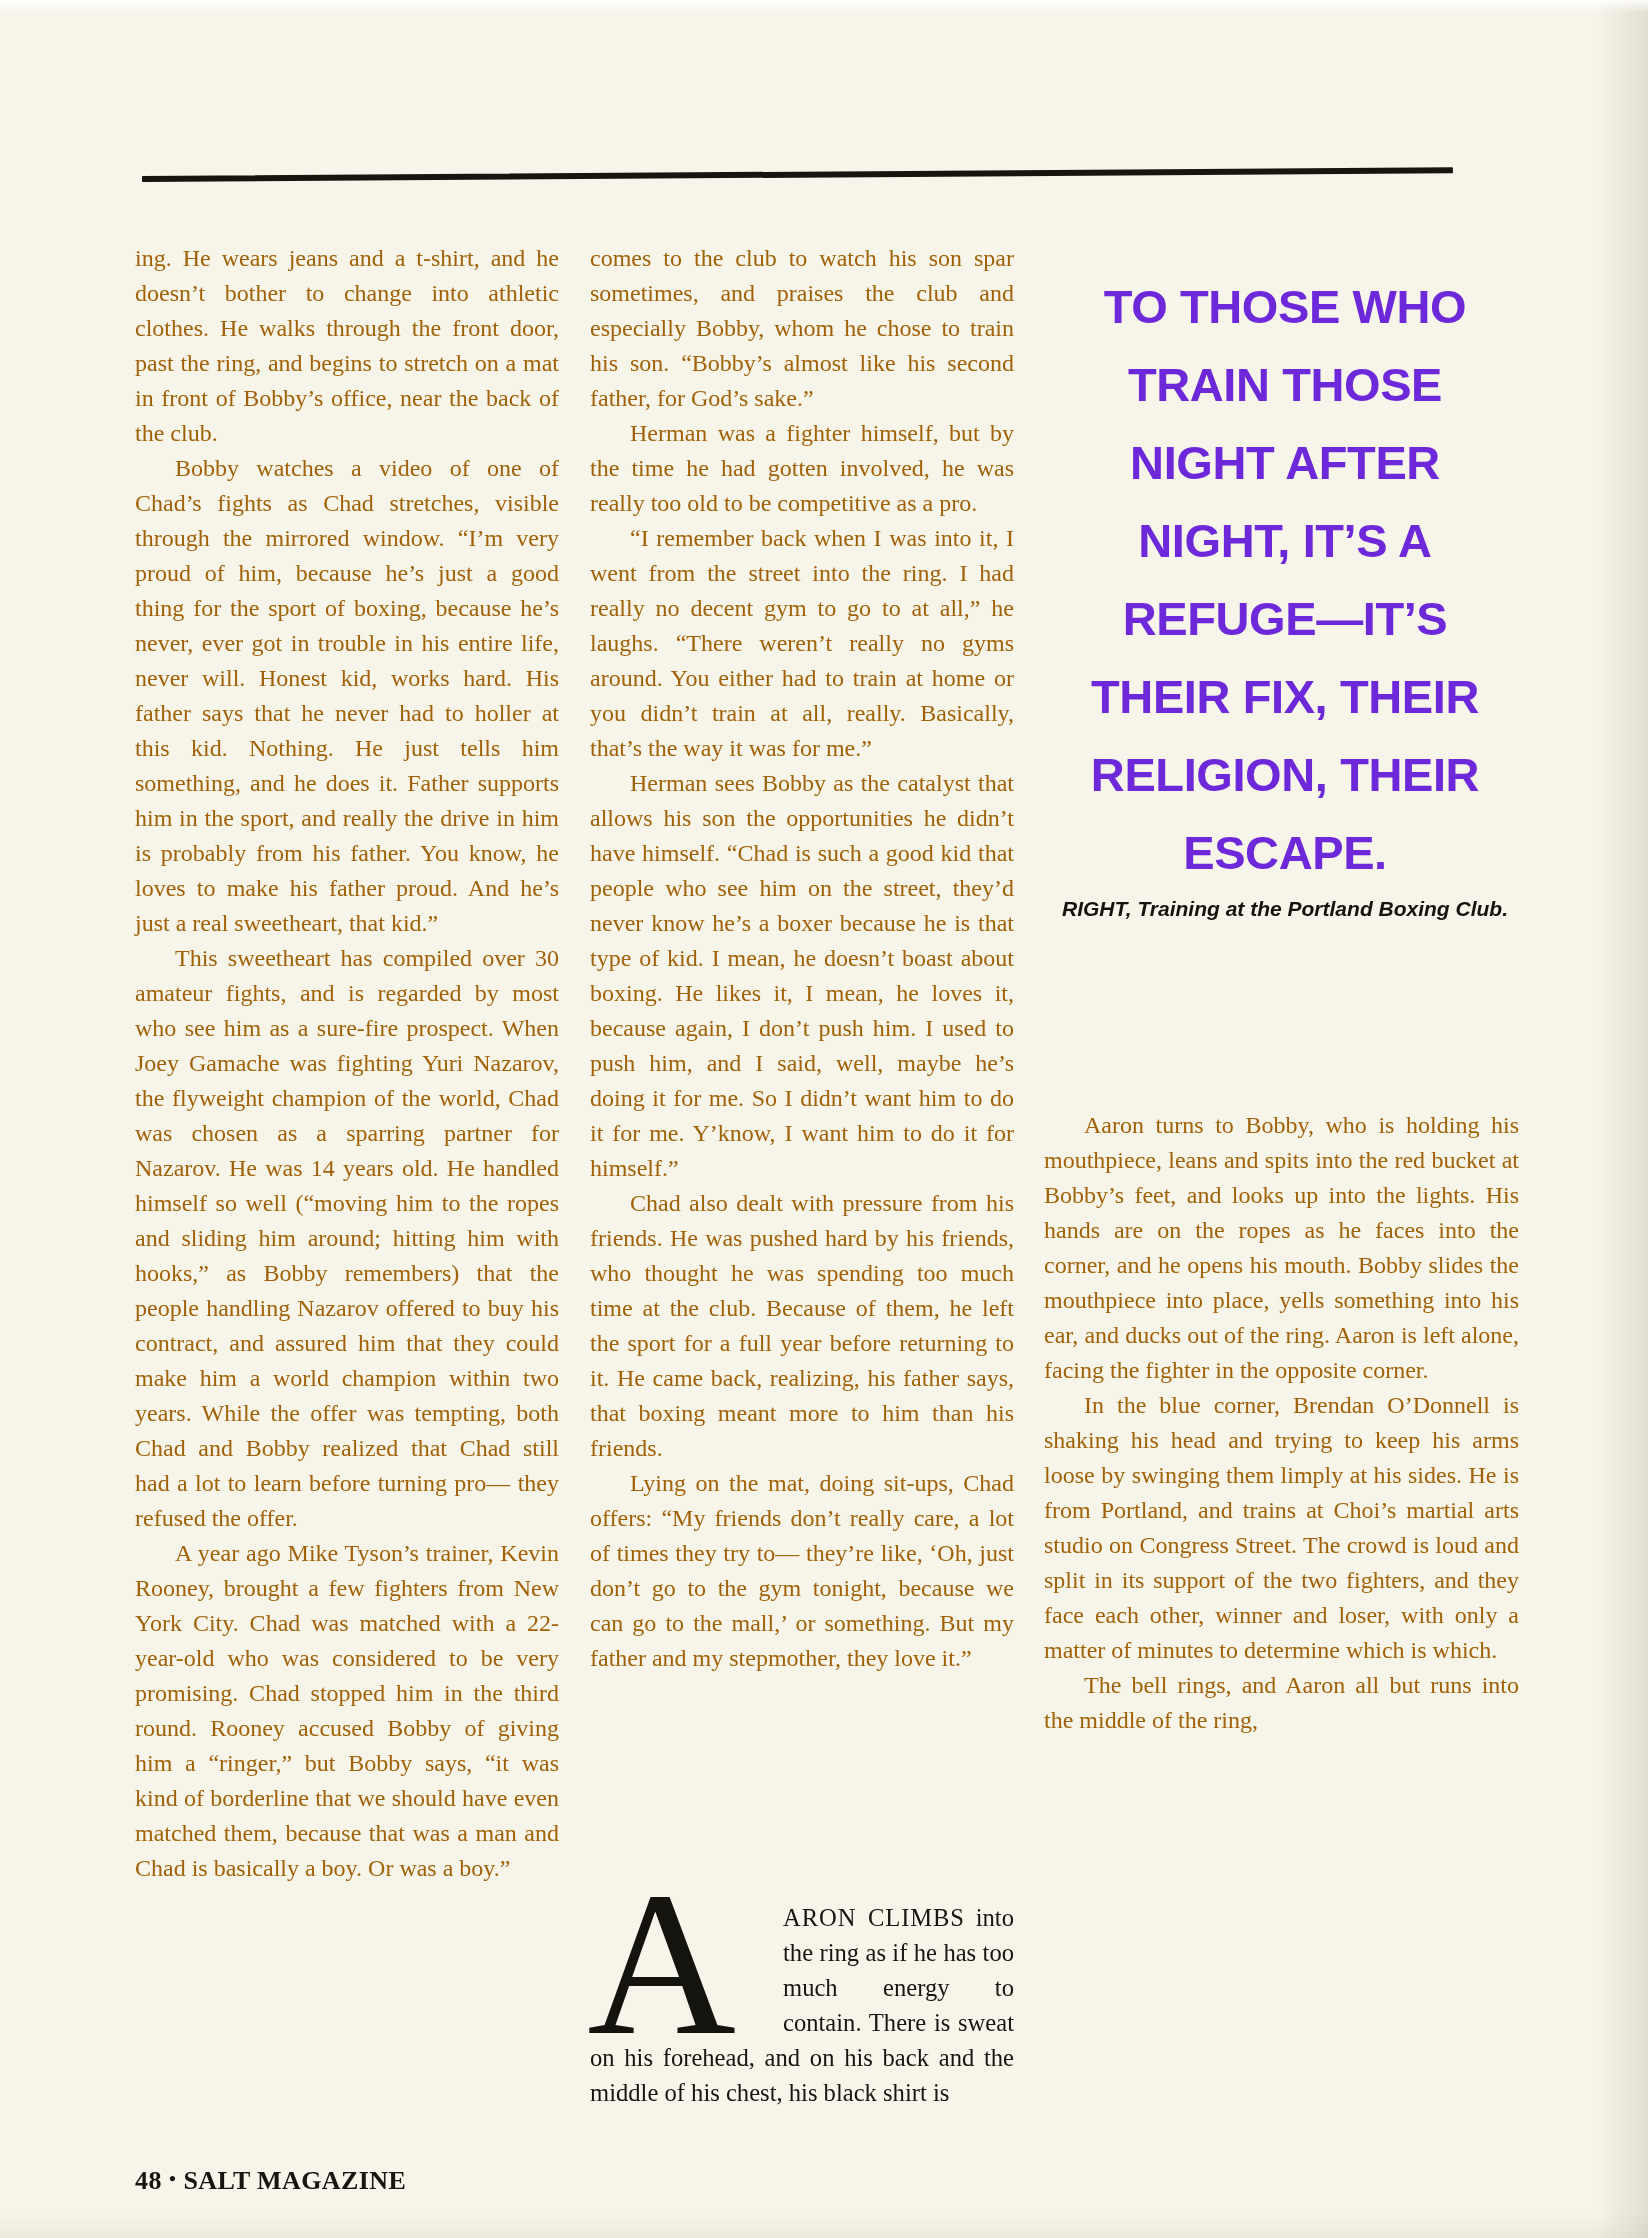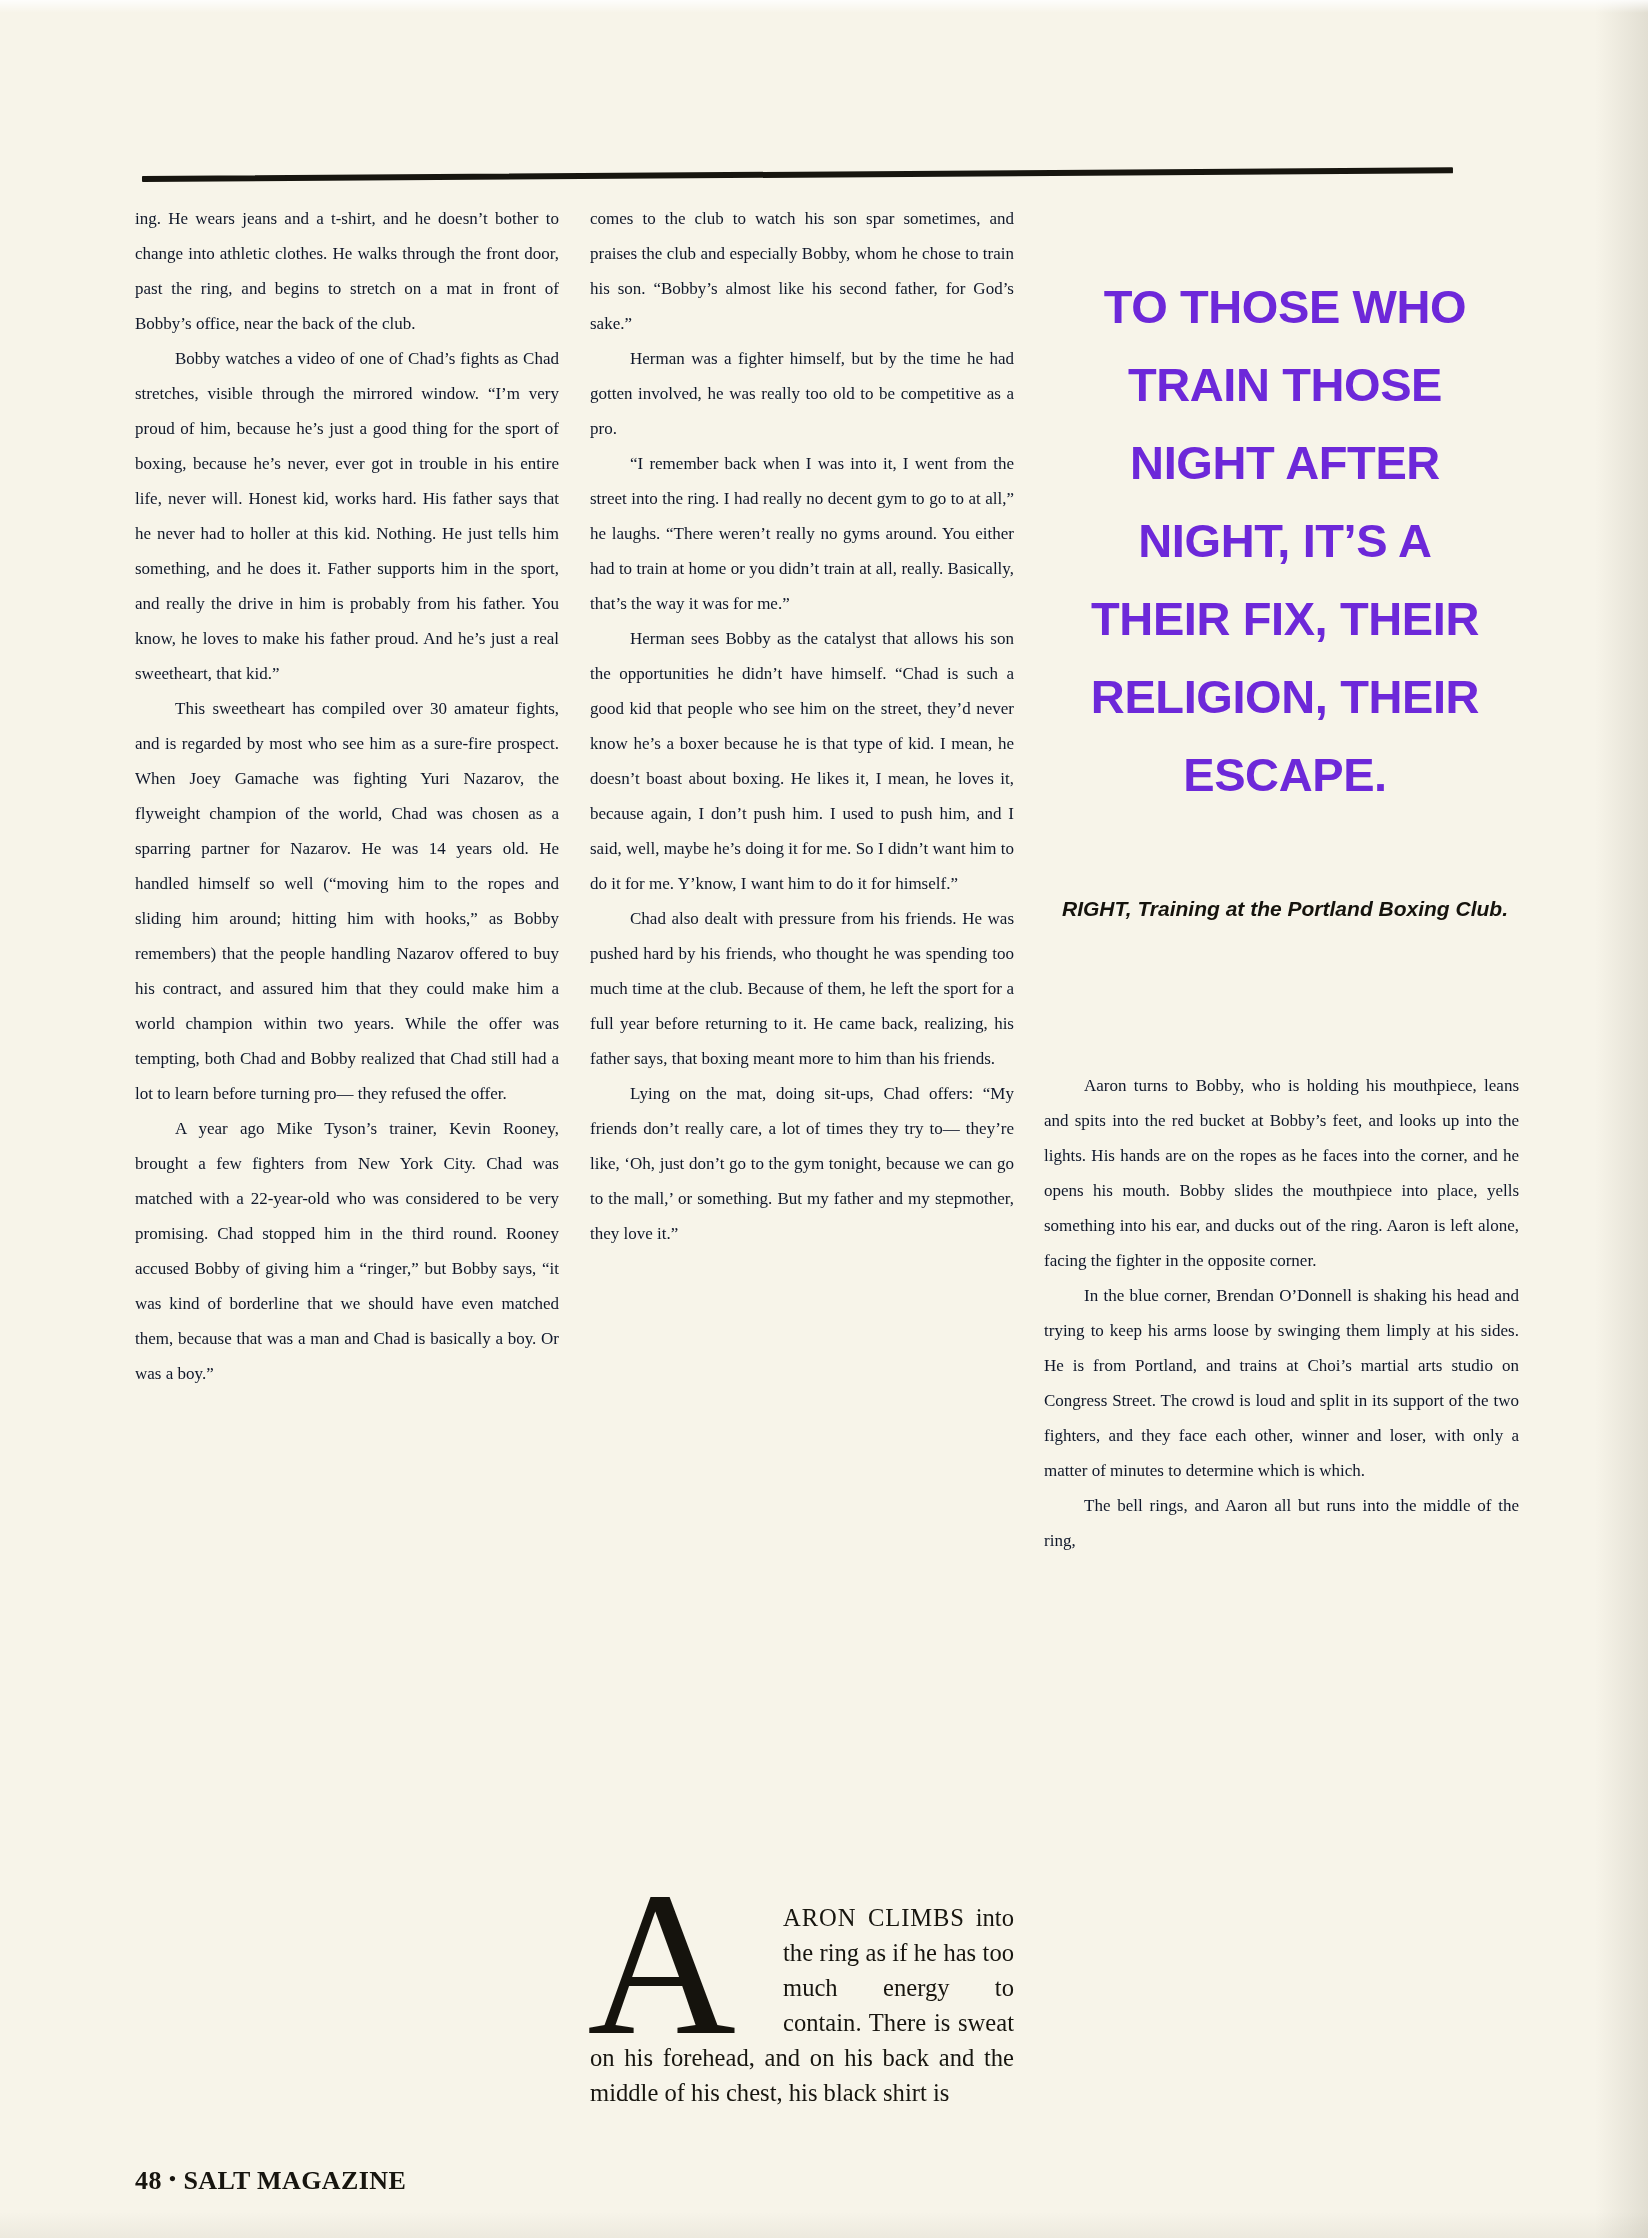--- a/index.html
+++ b/index.html
@@ -36,25 +36,26 @@
     width: 1311px; height: 5.8px;
     background: #17150f;
     transform: rotate(-0.38deg);
     transform-origin: left center;
     border-radius: 0.9px;
   }
   
   .col {
     position: absolute;
     width: 424px;
-    font-size: 17px;
+    font-size: 24px;
     line-height: 35px;
     text-align: justify;
     -webkit-hyphens: auto; hyphens: auto;
-    color: #0f172a;
+    color: #a16207;
+    margin-top: 40px;
   }
   #col1 { left: 135px;  top: 201px; }
   #col2 { left: 590px; top: 201px; font-family: Liberation Serif, serif; }
   #col3-body { left: 1044px; top: 1068px; width: 475px; }
   .col p { margin: 0; padding: 0; }
   .col p.indent { text-indent: 40px; }
 
   
   .pull-quote {
     position: absolute; left: 1023px; top: 268px; width: 524px;
@@ -129,20 +130,21 @@
       <span class="dropcap-letter">A</span>
       <span class="lead-caps">ARON CLIMBS</span><span> into the ring as if he has too much energy to contain. There is sweat on his forehead, and on his back and the middle of his chest, his black shirt is</span>
     </p>
   </div>
 
   <div class="pull-quote">
     <div>TO THOSE WHO</div>
     <div>TRAIN THOSE</div>
     <div>NIGHT AFTER</div>
     <div>NIGHT, IT’S A</div>
+    <div>REFUGE—IT’S</div>
     <div>THEIR FIX, THEIR</div>
     <div>RELIGION, THEIR</div>
     <div>ESCAPE.</div>
   </div>
 
   <div class="photo-caption">RIGHT, Training at the Portland Boxing Club.</div>
 
   <div class="col" id="col3-body">
     <p class="indent">Aaron turns to Bobby, who is holding his mouthpiece, leans and spits into the red bucket at Bobby’s feet, and looks up into the lights. His hands are on the ropes as he faces into the corner, and he opens his mouth. Bobby slides the mouthpiece into place, yells something into his ear, and ducks out of the ring. Aaron is left alone, facing the fighter in the opposite corner.</p>
     <p class="indent">In the blue corner, Brendan O’Donnell is shaking his head and trying to keep his arms loose by swinging them limply at his sides. He is from Portland, and trains at Choi’s martial arts studio on Congress Street. The crowd is loud and split in its support of the two fighters, and they face each other, winner and loser, with only a matter of minutes to determine which is which.</p>

